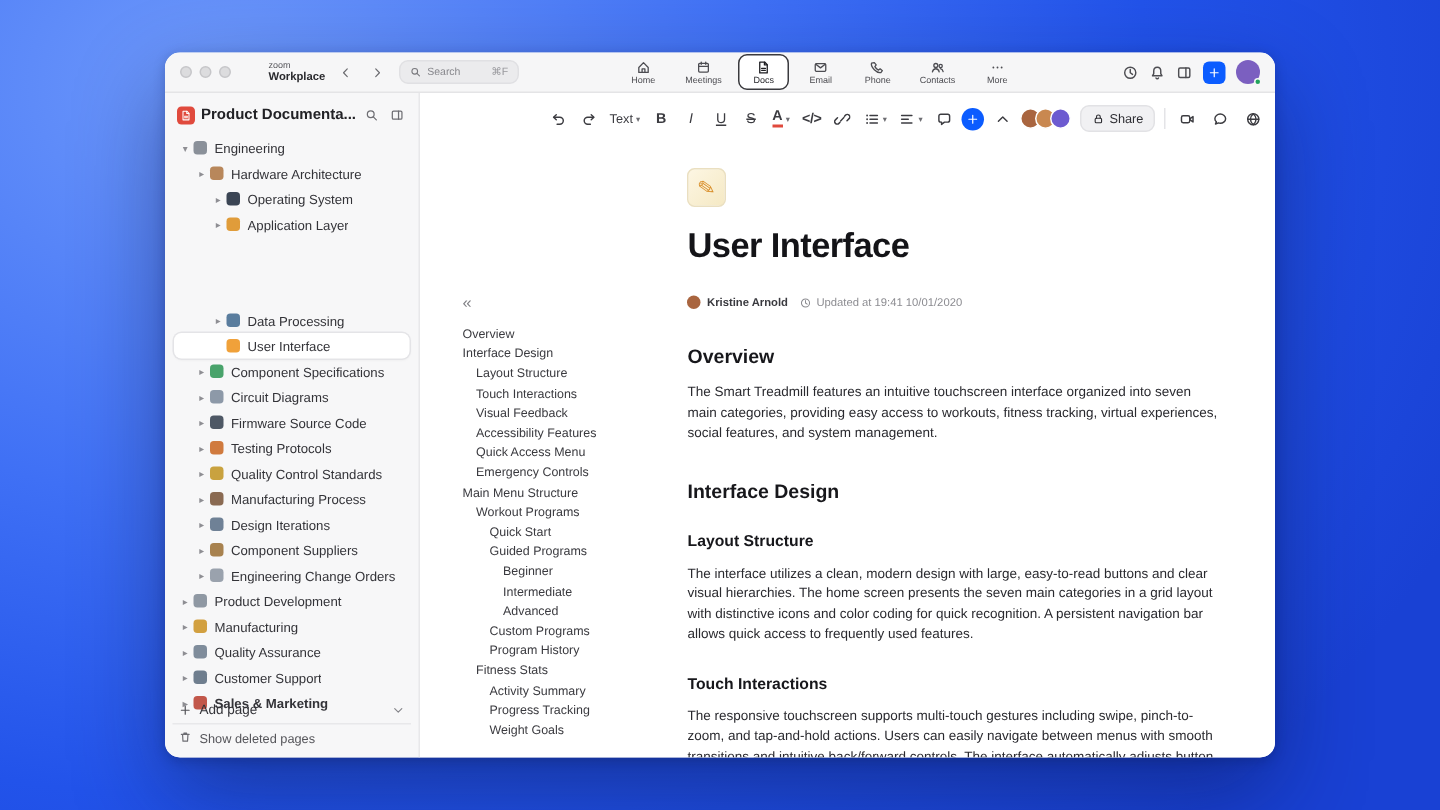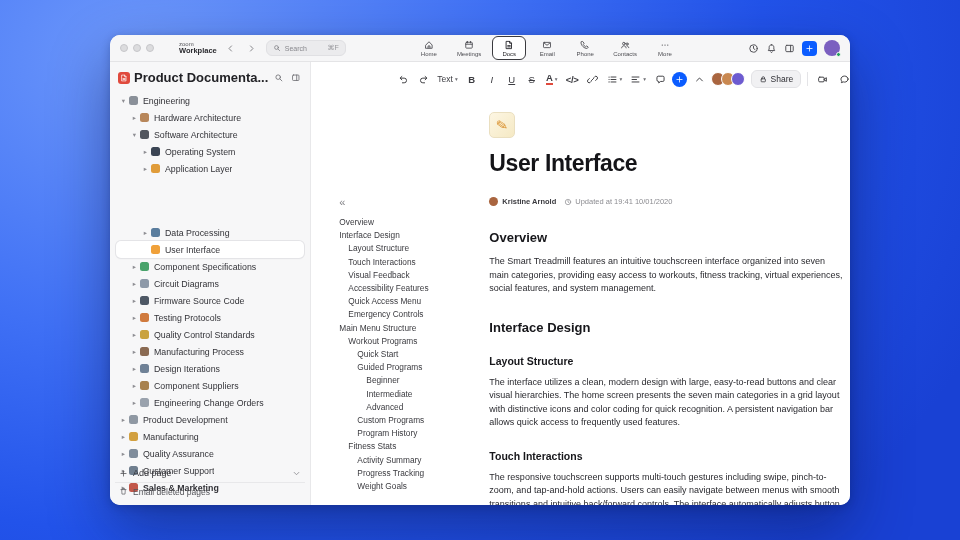--- a/index.html
+++ b/index.html
@@ -33,21 +33,21 @@
 .plusbtn{width:15px;height:15px;border-radius:4px;background:#0b5cff;display:flex;align-items:center;justify-content:center}
 .plusbtn .icon{width:9px;height:9px;color:#fff}
 .avatar{width:16px;height:16px;border-radius:50%;position:relative;background:#7b5fc0}
 .avatar .dot{position:absolute;right:-1px;bottom:-1px;width:5px;height:5px;border-radius:50%;background:#22a35c;border:1px solid #f6f6f7}
 
 .appbody{flex:1;display:flex;min-height:0}
 .sidebar{flex:0 0 156px;background:#f7f7f8;border-right:1px solid #e8e8ea;display:flex;flex-direction:column;padding:6px 5px 5px}
 .sb-header{display:flex;align-items:center;gap:4px;padding:2px 3px 7px}
 .wsico{width:12px;height:12px;border-radius:3px;background:#e04a3d;color:#fff;display:flex;align-items:center;justify-content:center;flex:0 0 auto}
 .wsico .icon{width:8px;height:8px}
-.sb-title{flex:1;font-size:13px;font-weight:bold;color:#222226;white-space:nowrap;overflow:hidden}
+.sb-title{flex:1;font-size:10px;font-weight:bold;color:#222226;white-space:nowrap;overflow:hidden}
 .sb-hbtn{width:13px;height:13px;display:flex;align-items:center;justify-content:center;color:#6e6e73}
 .sb-hbtn .icon{width:9.5px;height:9.5px}
 .tree{flex:1;min-height:0}
 .trow{display:flex;align-items:center;height:17px;border-radius:5px;margin:0 1px}
 .trow .chev{width:11px;flex:0 0 auto;text-align:center;font-size:6.5px;color:#8e8e93}
 .trow .tico{width:9px;height:9px;border-radius:2.5px;flex:0 0 auto;margin-right:5px}
 .trow .tlabel{font-size:8.8px;color:#333338;white-space:nowrap;overflow:hidden}
 .trow.selected{background:#fff;box-shadow:0 0 0 1px #e4e4e7,0 1px 2px rgba(0,0,0,.06)}
 .addrow{display:flex;align-items:center;height:18px;padding:0 4px;gap:5px}
 .addrow .icon{width:9px;height:9px;color:#515156}
@@ -276,25 +276,20 @@
           <div class="trow" style="padding-left: 2px;">
             <span class="chev">▾</span>
             <span class="tico" style="background: rgb(138, 144, 153);"></span>
             <span class="tlabel">Engineering</span>
           </div>
           <div class="trow" style="padding-left: 13px;">
             <span class="chev">▸</span>
             <span class="tico" style="background: rgb(184, 135, 91);"></span>
             <span class="tlabel">Hardware Architecture</span>
           </div>
-          <div class="trow" style="padding-left: 13px;">
-            <span class="chev">▾</span>
-            <span class="tico" style="background: rgb(82, 86, 94);"></span>
-            <span class="tlabel">Software Architecture</span>
-          </div>
           <div class="trow" style="padding-left: 24px;">
             <span class="chev">▸</span>
             <span class="tico" style="background: rgb(59, 69, 84);"></span>
             <span class="tlabel">Operating System</span>
           </div>
           <div class="trow" style="padding-left: 24px;">
             <span class="chev">▸</span>
             <span class="tico" style="background: rgb(224, 156, 58);"></span>
             <span class="tlabel">Application Layer</span>
           </div>
@@ -392,21 +387,21 @@
                 <path d="M3.8 6l4.2 4.2L12.2 6"></path>
               </svg>
             </span>
         </div>
         <div class="delrow">
           <span class="icon">
               <svg viewBox="0 0 16 16">
                 <path d="M3.4 4.6h9.2M6.4 4.6V3.2h3.2v1.4M4.8 4.6l.5 8h5.4l.5-8"></path>
               </svg>
             </span>
-          <span class="dlbl">Email deleted pages</span>
+          <span class="dlbl">Show deleted pages</span>
         </div>
       </div>
     </div>
 
     <div class="editor">
       <div class="etoolbar">
         <span style="display:flex;gap:4px;align-items:center">
             <div class="tb-btn">
               <span class="icon">
                 <svg viewBox="0 0 16 16">

